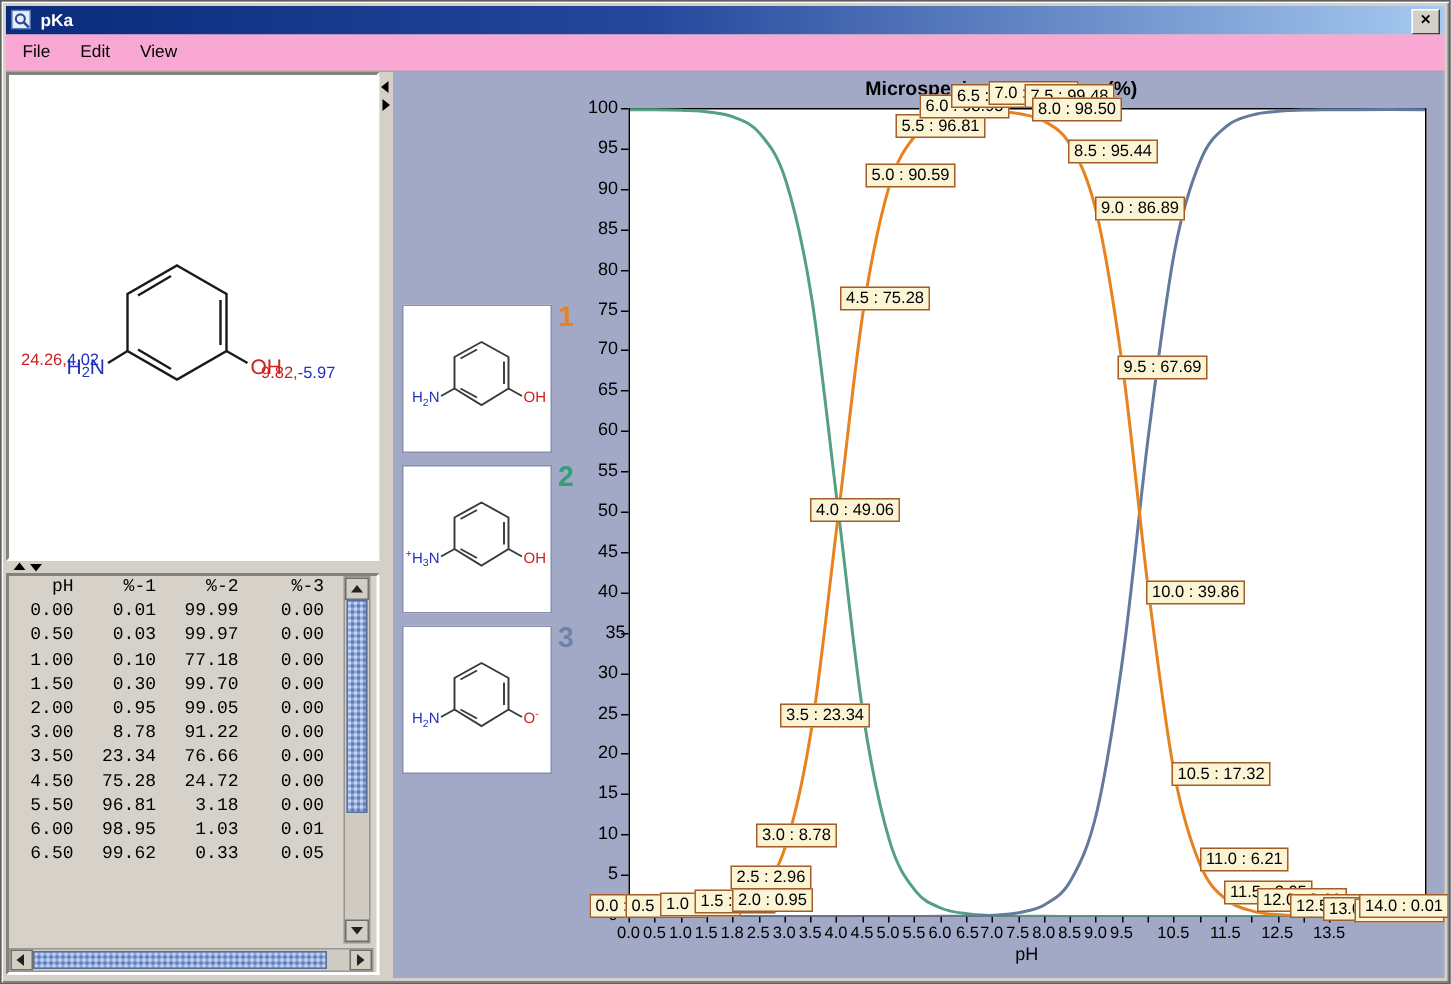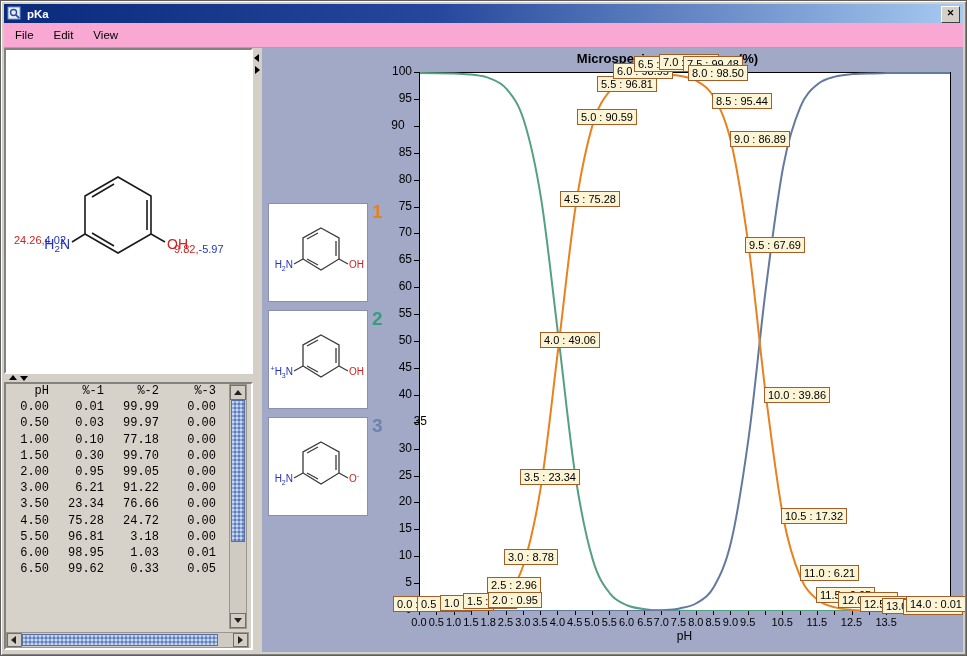--- a/index.html
+++ b/index.html
@@ -128,21 +128,21 @@
 </div>
 
 <div class="table-panel"></div>
 <div class="ptable" id="ptable">
     <div class="trow"><span class="tcell">pH</span><span class="tcell">%-1</span><span class="tcell">%-2</span><span class="tcell">%-3</span></div>
     <div class="trow"><span class="tcell">0.00</span><span class="tcell">0.01</span><span class="tcell">99.99</span><span class="tcell">0.00</span></div>
     <div class="trow"><span class="tcell">0.50</span><span class="tcell">0.03</span><span class="tcell">99.97</span><span class="tcell">0.00</span></div>
     <div class="trow"><span class="tcell">1.00</span><span class="tcell">0.10</span><span class="tcell">77.18</span><span class="tcell">0.00</span></div>
     <div class="trow"><span class="tcell">1.50</span><span class="tcell">0.30</span><span class="tcell">99.70</span><span class="tcell">0.00</span></div>
     <div class="trow"><span class="tcell">2.00</span><span class="tcell">0.95</span><span class="tcell">99.05</span><span class="tcell">0.00</span></div>
-    <div class="trow"><span class="tcell">3.00</span><span class="tcell">6.21</span><span class="tcell">91.22</span><span class="tcell">0.00</span></div>
+    <div class="trow"><span class="tcell">3.00</span><span class="tcell">8.78</span><span class="tcell">91.22</span><span class="tcell">0.00</span></div>
     <div class="trow"><span class="tcell">3.50</span><span class="tcell">23.34</span><span class="tcell">76.66</span><span class="tcell">0.00</span></div>
     <div class="trow"><span class="tcell">4.50</span><span class="tcell">75.28</span><span class="tcell">24.72</span><span class="tcell">0.00</span></div>
     <div class="trow"><span class="tcell">5.50</span><span class="tcell">96.81</span><span class="tcell">3.18</span><span class="tcell">0.00</span></div>
     <div class="trow"><span class="tcell">6.00</span><span class="tcell">98.95</span><span class="tcell">1.03</span><span class="tcell">0.01</span></div>
     <div class="trow"><span class="tcell">6.50</span><span class="tcell">99.62</span><span class="tcell">0.33</span><span class="tcell">0.05</span></div>
   </div>
 
 <div class="vscroll">
   <div class="sb-btn up">
       <i class="tri-up"></i>
@@ -218,21 +218,21 @@
     <div class="ylab" style="left: 384px; top: 548.2px;">10</div>
     <div class="ytick" style="left: 414px; top: 529.3px;"></div>
     <div class="ylab" style="left: 384px; top: 521.3px;">15</div>
     <div class="ytick" style="left: 414px; top: 502.4px;"></div>
     <div class="ylab" style="left: 384px; top: 494.4px;">20</div>
     <div class="ytick" style="left: 414px; top: 475.5px;"></div>
     <div class="ylab" style="left: 384px; top: 467.5px;">25</div>
     <div class="ytick" style="left: 414px; top: 448.6px;"></div>
     <div class="ylab" style="left: 384px; top: 440.6px;">30</div>
     <div class="ytick" style="left: 414px; top: 421.7px;"></div>
-    <div class="ylab" style="left: 399px; top: 413.7px;">35</div>
+    <div class="ylab" style="left: 389px; top: 413.7px;">35</div>
     <div class="ytick" style="left: 414px; top: 394.8px;"></div>
     <div class="ylab" style="left: 384px; top: 386.8px;">40</div>
     <div class="ytick" style="left: 414px; top: 367.9px;"></div>
     <div class="ylab" style="left: 384px; top: 359.9px;">45</div>
     <div class="ytick" style="left: 414px; top: 341px;"></div>
     <div class="ylab" style="left: 384px; top: 333px;">50</div>
     <div class="ytick" style="left: 414px; top: 314.1px;"></div>
     <div class="ylab" style="left: 384px; top: 306.1px;">55</div>
     <div class="ytick" style="left: 414px; top: 287.2px;"></div>
     <div class="ylab" style="left: 384px; top: 279.2px;">60</div>
@@ -240,21 +240,21 @@
     <div class="ylab" style="left: 384px; top: 252.3px;">65</div>
     <div class="ytick" style="left: 414px; top: 233.4px;"></div>
     <div class="ylab" style="left: 384px; top: 225.4px;">70</div>
     <div class="ytick" style="left: 414px; top: 206.5px;"></div>
     <div class="ylab" style="left: 384px; top: 198.5px;">75</div>
     <div class="ytick" style="left: 414px; top: 179.6px;"></div>
     <div class="ylab" style="left: 384px; top: 171.6px;">80</div>
     <div class="ytick" style="left: 414px; top: 152.7px;"></div>
     <div class="ylab" style="left: 384px; top: 144.7px;">85</div>
     <div class="ytick" style="left: 414px; top: 125.8px;"></div>
-    <div class="ylab" style="left: 384px; top: 117.8px; text-align: center;">90</div>
+    <div class="ylab" style="left: 384px; top: 117.8px;">90</div>
     <div class="ytick" style="left: 414px; top: 98.9px;"></div>
     <div class="ylab" style="left: 384px; top: 90.9px;">95</div>
     <div class="ytick" style="left: 414px; top: 72px;"></div>
     <div class="ylab" style="left: 384px; top: 64px;">100</div>
     <div class="xtick" style="left: 419px; top: 611px;"></div>
     <div class="xlab" style="left: 405px; top: 616px;">0.0</div>
     <div class="xtick" style="left: 436.3px; top: 611px;"></div>
     <div class="xlab" style="left: 422.3px; top: 616px;">0.5</div>
     <div class="xtick" style="left: 453.6px; top: 611px;"></div>
     <div class="xlab" style="left: 439.6px; top: 616px;">1.0</div>

